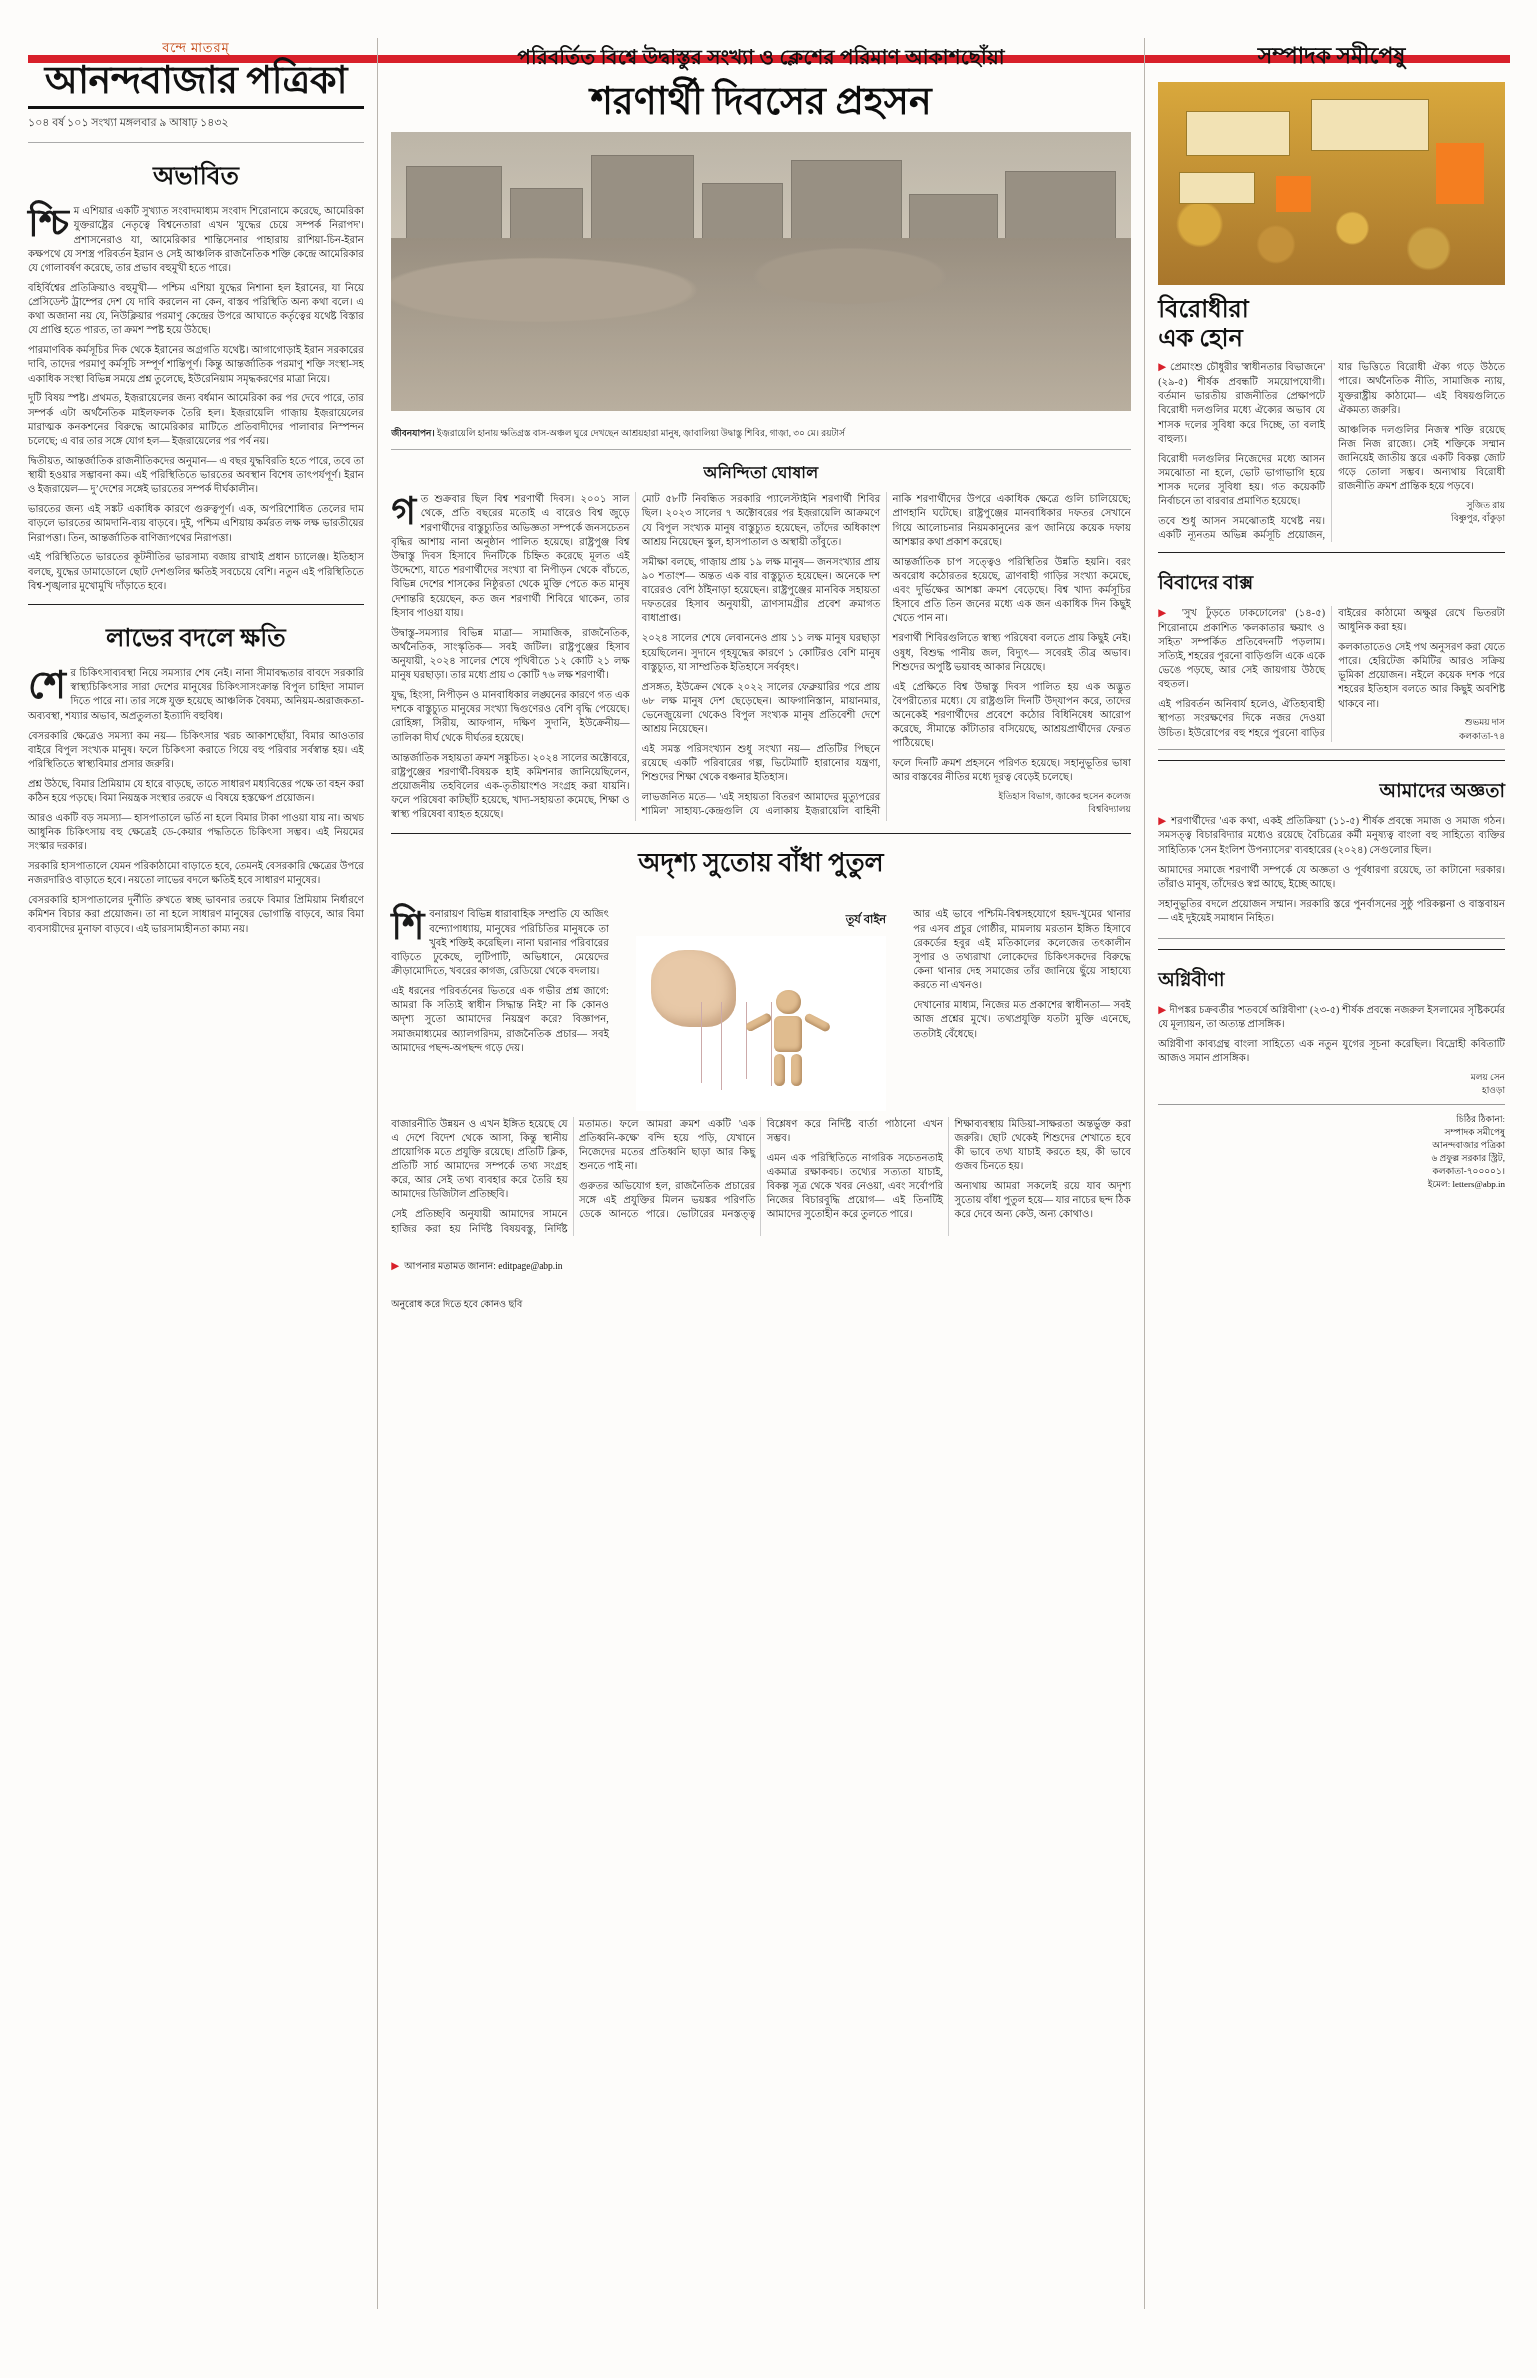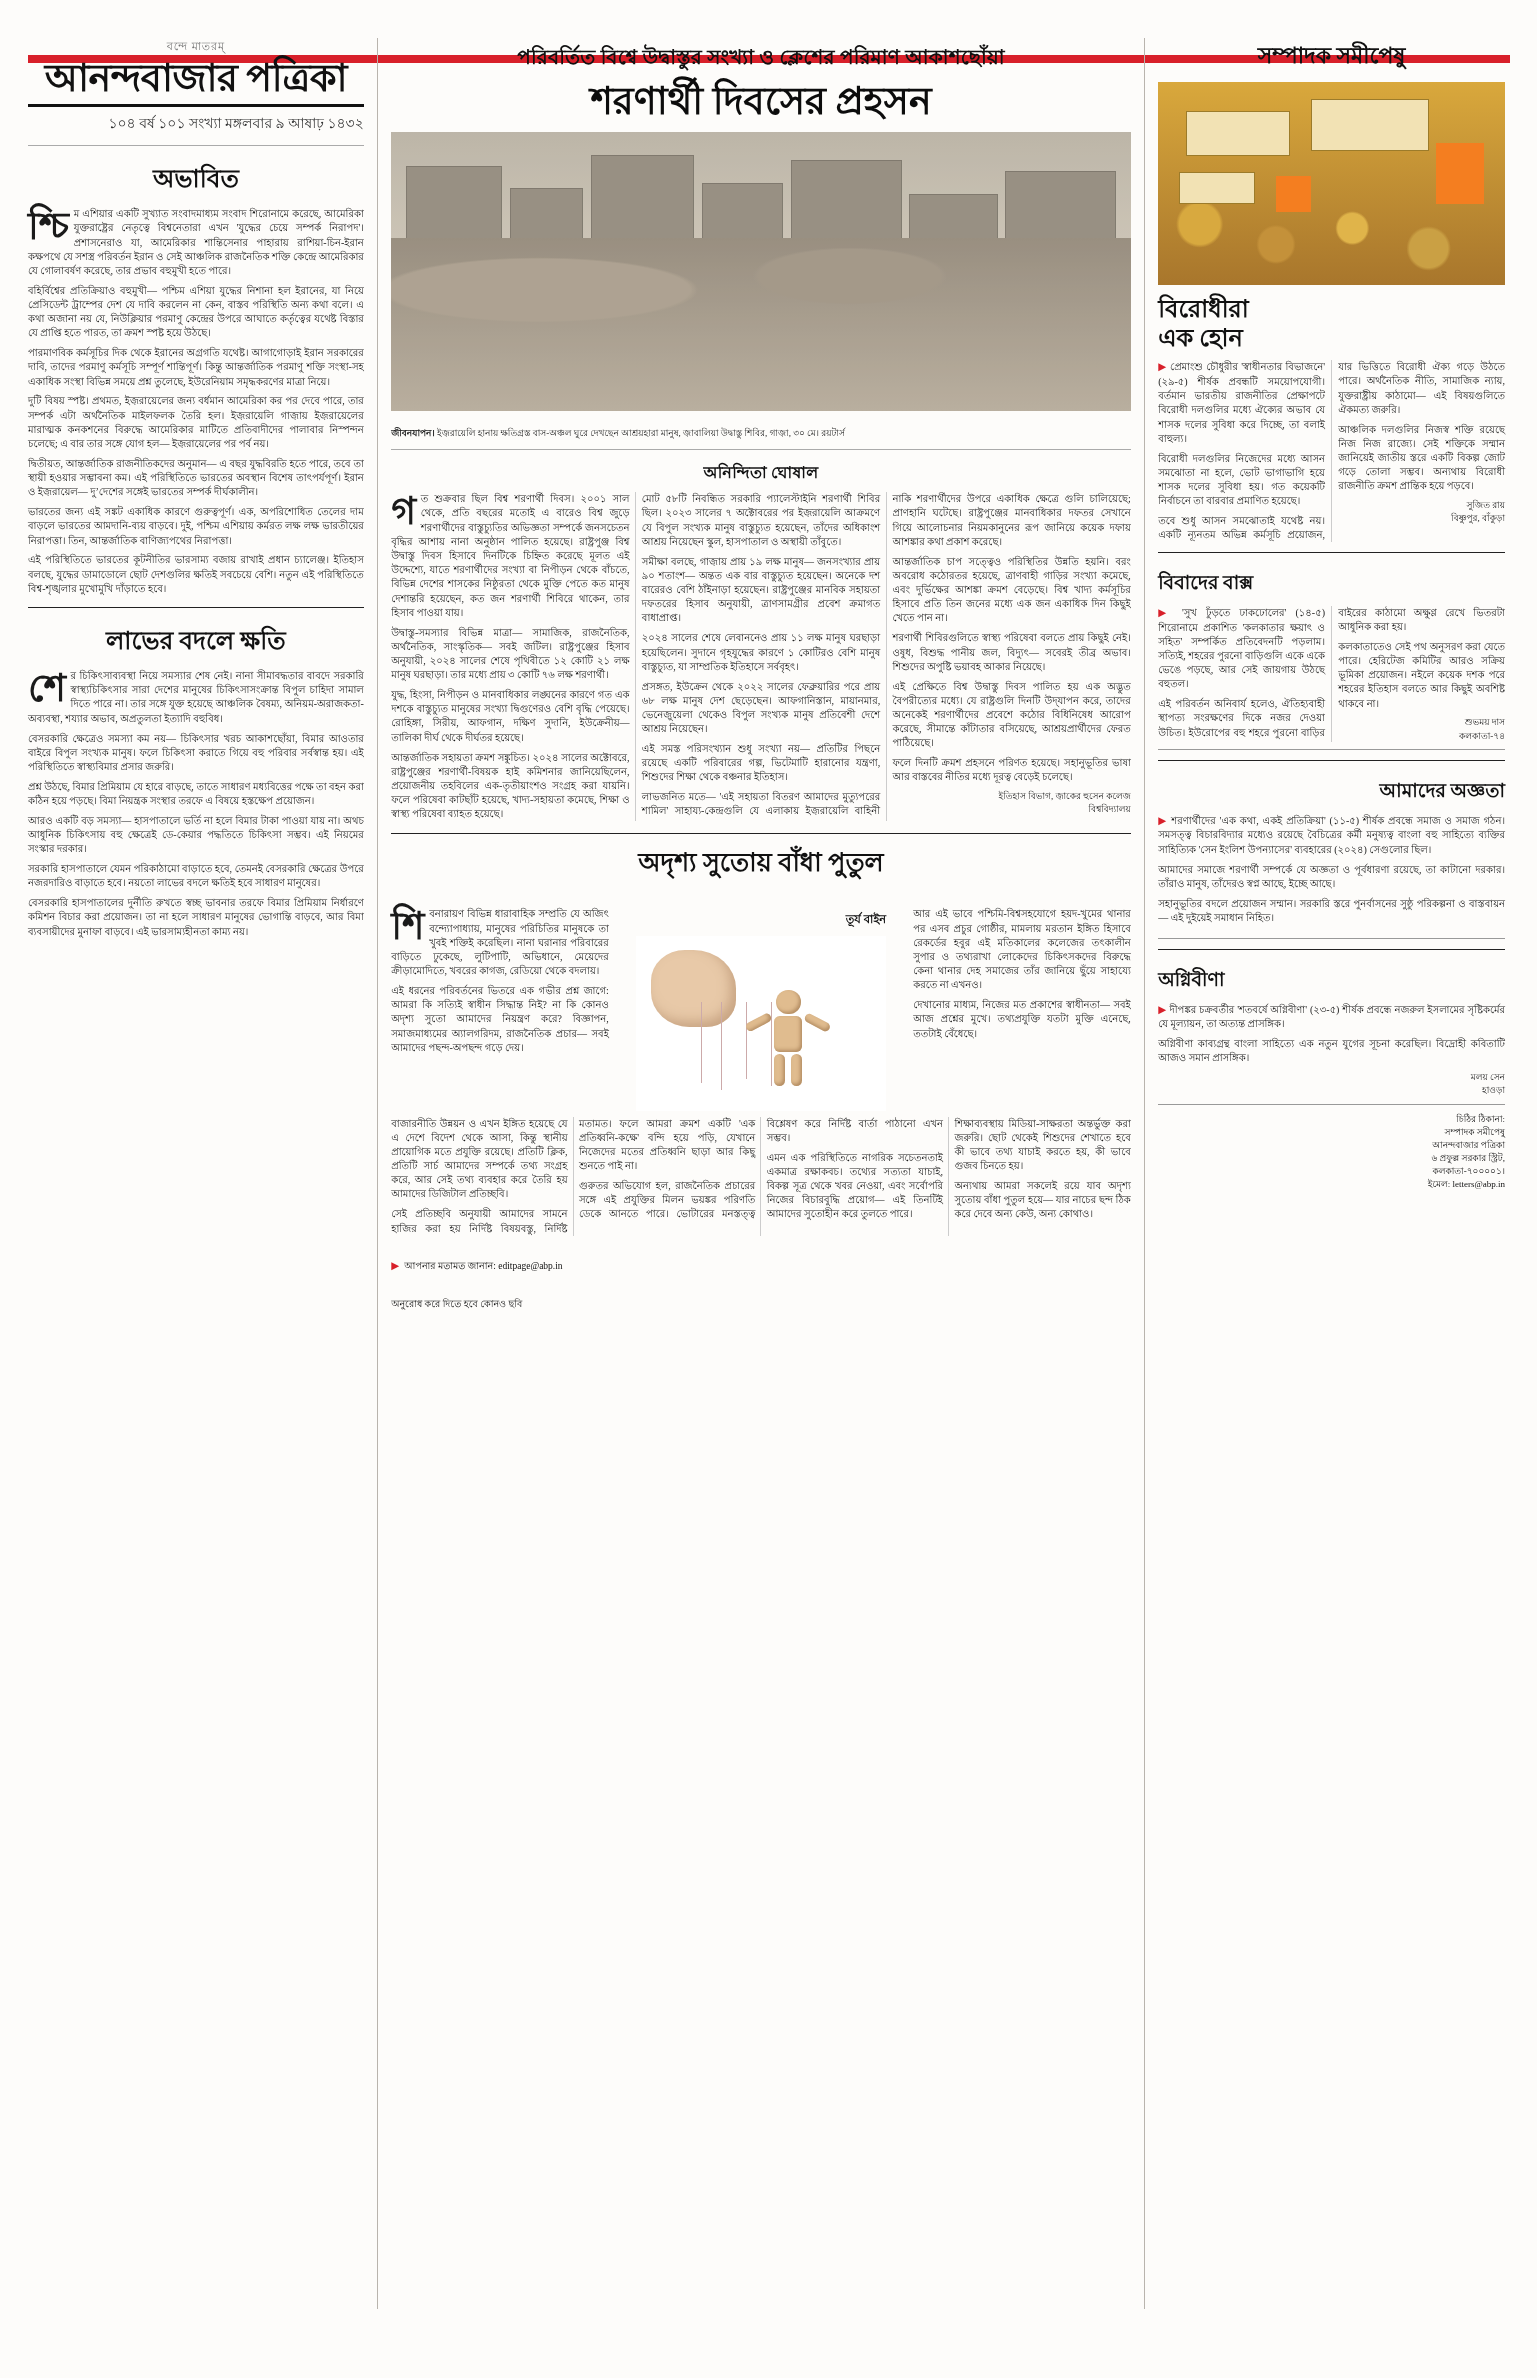--- a/index.html
+++ b/index.html
@@ -27,27 +27,27 @@
   
   .grid {
     display:flex; gap:0; margin-top:11.4px; height:2271px;
   }
   .col { position:relative; }
   .col-left   { width:350px; padding-right:13.2px; border-right:0.9px solid #b9b4ad; }
   .col-mid    { width:767px; padding:0 13.2px; border-right:0.9px solid #b9b4ad; }
   .col-right  { width:360px; padding-left:13.2px; }
 
   
-  .vande { text-align:center; font-size:11px; letter-spacing:0.9px; color:#737373; }
+  .vande { text-align:center; font-size:13px; letter-spacing:0.9px; color:#c2410c; }
   .abp-title {
     text-align:center; font-size:38px; font-weight:bold; line-height:1.05;
     margin-top:1.9px; color:#111; letter-spacing:-0.5px;
   }
   .abp-rule { height:2.8px; background:#111; margin:5.7px 0 4.7px 0; }
-  .abp-date { text-align:right; font-size:14px; color:#333; }
+  .abp-date { text-align:left; font-size:11px; color:#333; }
 
   
   .lead-kicker {
     text-align:center; font-size:20px; color:#111; letter-spacing:0.2px;
     margin:3.8px 0 5.7px 0; font-weight:600;
   }
   .lead-head {
     text-align:center; font-size:38px; font-weight:bold; line-height:1.12;
     margin:1.9px 0 9.5px 0; color:#0c0c0c;
   }

